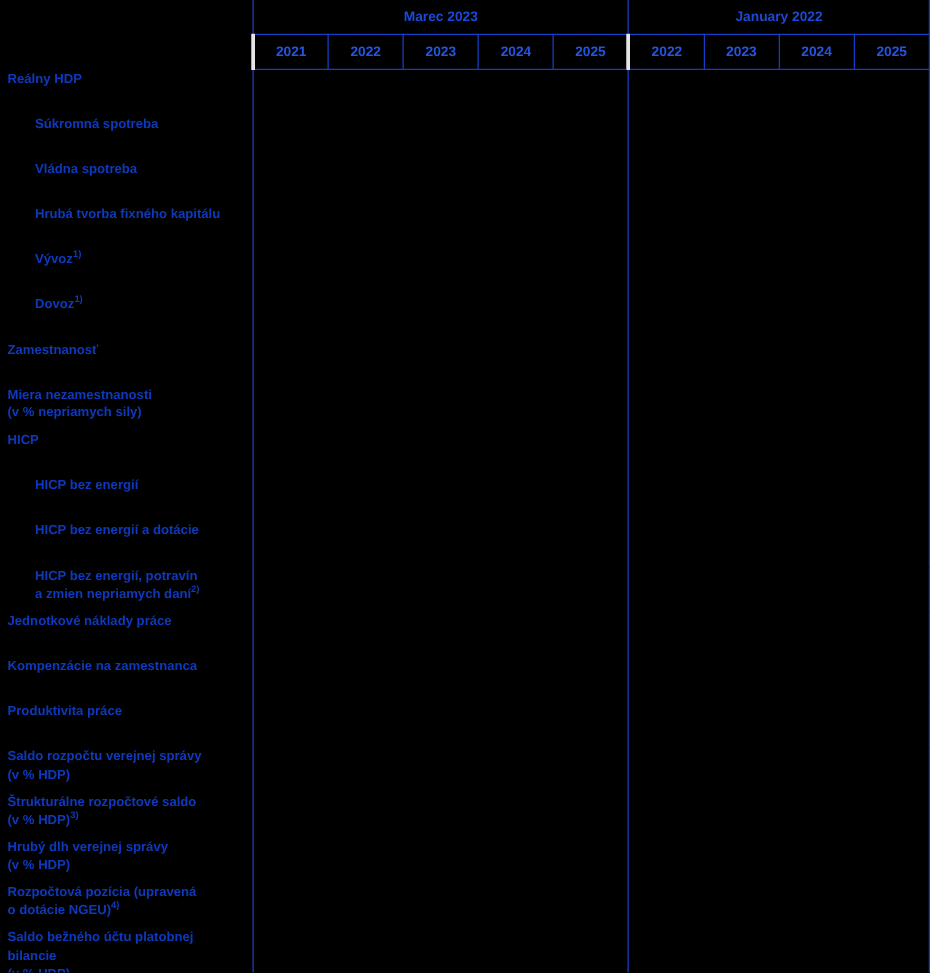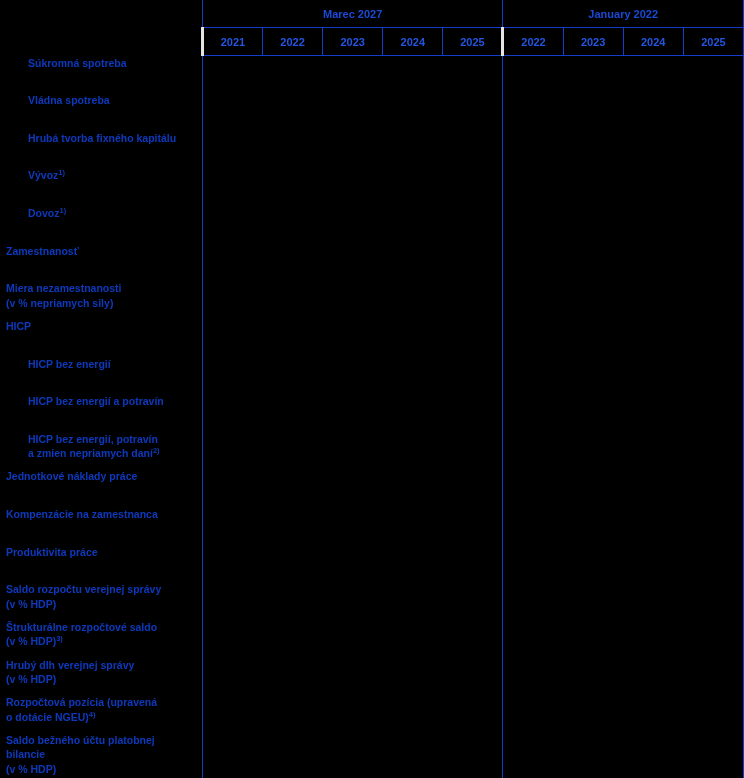--- a/index.html
+++ b/index.html
@@ -104,38 +104,50 @@
         <col style="width:60px">
         <col style="width:60px">
       <col style="width:60px">
         <col style="width:60px">
         <col style="width:60px">
         <col style="width:60px">
     </colgroup>
     <thead>
       <tr>
         <th class="hdr-blank"></th>
-        <th class="hdr-group" colspan="5">Marec 2027</th>
+        <th class="hdr-group" colspan="5">Marec 2023</th>
         <th class="hdr-group" colspan="4">January 2022</th>
       </tr>
       <tr>
         <th class="hdr-blank"></th>
         <th class="hdr-year first-of-group">2021</th>
         <th class="hdr-year">2022</th>
         <th class="hdr-year">2023</th>
         <th class="hdr-year">2024</th>
         <th class="hdr-year">2025</th>
         <th class="hdr-year first-of-group">2022</th>
         <th class="hdr-year">2023</th>
         <th class="hdr-year">2024</th>
         <th class="hdr-year">2025</th>
       </tr>
     </thead>
     <tbody id="tbody">
         <tr style="height: 36.2px;">
+          <td class="row-label">Reálny HDP</td>
+          <td class="data-cell grp-sep-left"></td>
+          <td class="data-cell"></td>
+          <td class="data-cell"></td>
+          <td class="data-cell"></td>
+          <td class="data-cell grp-sep-right"></td>
+          <td class="data-cell grp-sep-left"></td>
+          <td class="data-cell"></td>
+          <td class="data-cell"></td>
+          <td class="data-cell grp-sep-right"></td>
+        </tr>
+        <tr style="height: 36.2px;">
           <td class="row-label indent1">Súkromná spotreba</td>
           <td class="data-cell grp-sep-left"></td>
           <td class="data-cell"></td>
           <td class="data-cell"></td>
           <td class="data-cell"></td>
           <td class="data-cell grp-sep-right"></td>
           <td class="data-cell grp-sep-left"></td>
           <td class="data-cell"></td>
           <td class="data-cell"></td>
           <td class="data-cell grp-sep-right"></td>
@@ -231,21 +243,21 @@
           <td class="data-cell"></td>
           <td class="data-cell"></td>
           <td class="data-cell"></td>
           <td class="data-cell grp-sep-right"></td>
           <td class="data-cell grp-sep-left"></td>
           <td class="data-cell"></td>
           <td class="data-cell"></td>
           <td class="data-cell grp-sep-right"></td>
         </tr>
         <tr style="height: 36.2px;">
-          <td class="row-label indent1">HICP bez energií a potravín</td>
+          <td class="row-label indent1">HICP bez energií a dotácie</td>
           <td class="data-cell grp-sep-left"></td>
           <td class="data-cell"></td>
           <td class="data-cell"></td>
           <td class="data-cell"></td>
           <td class="data-cell grp-sep-right"></td>
           <td class="data-cell grp-sep-left"></td>
           <td class="data-cell"></td>
           <td class="data-cell"></td>
           <td class="data-cell grp-sep-right"></td>
         </tr>

